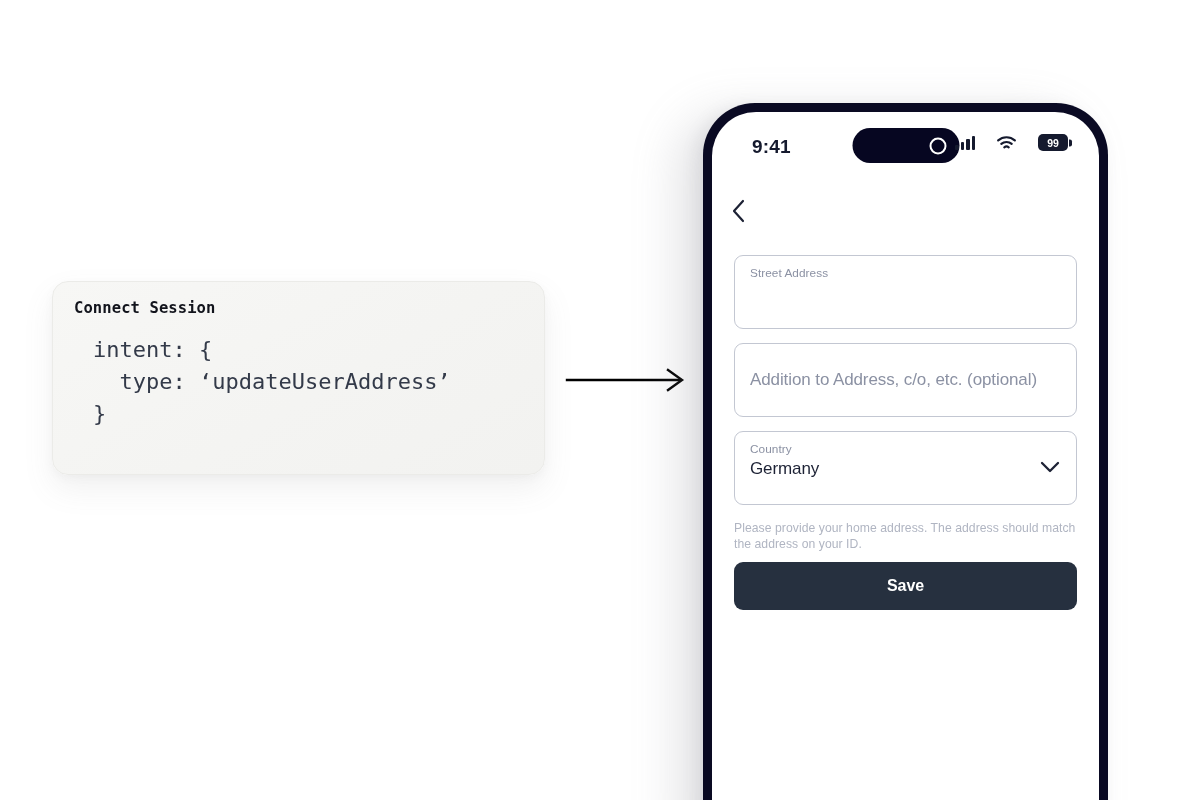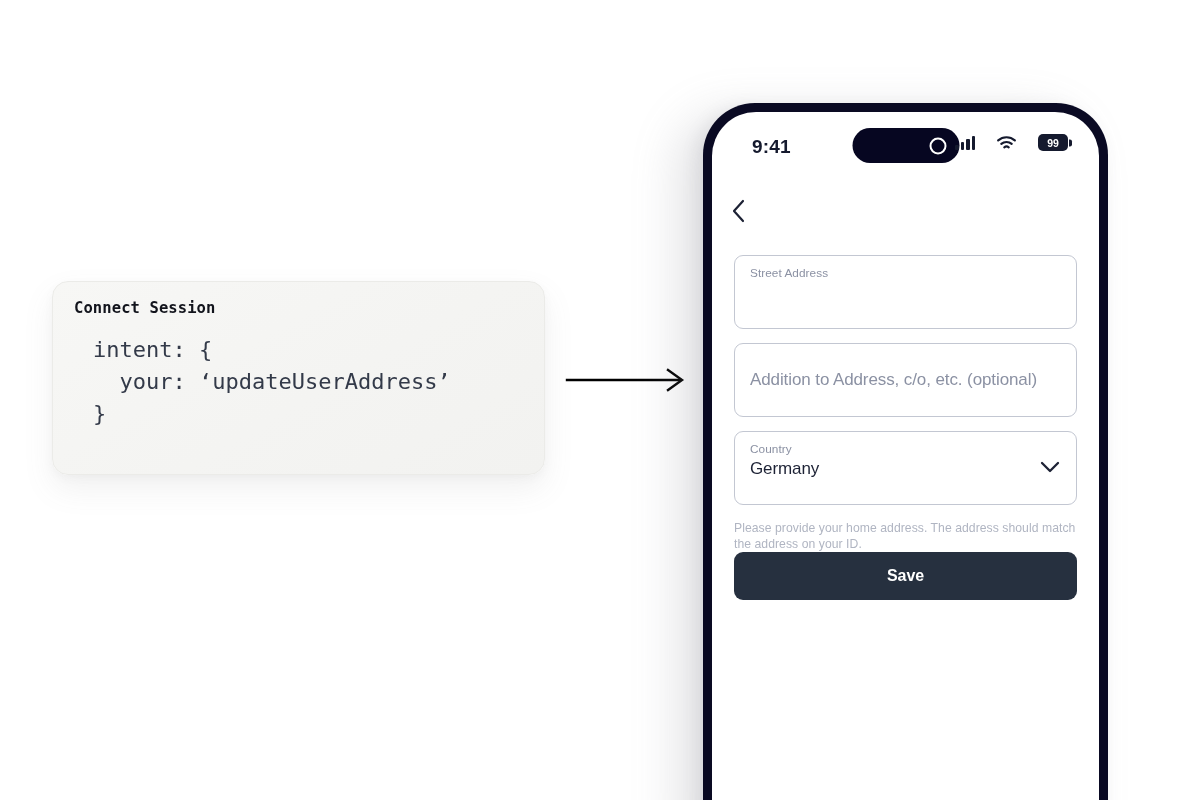--- a/index.html
+++ b/index.html
@@ -270,21 +270,21 @@
 
   .helper {
     margin-top: 15px;
     font-size: 12.2px;
     line-height: 16px;
     color: #b0b5c2;
     letter-spacing: 0.05px;
   }
 
   .save-btn {
-    margin-top: 0;
+    margin-top: 10px;
     width: 100%;
     height: 48px;
     background: #26303f;
     border: none;
     border-radius: 9px;
     color: #ffffff;
     font-family: "Liberation Sans", sans-serif;
     font-size: 16px;
     font-weight: 700;
     letter-spacing: -0.1px;
@@ -292,21 +292,21 @@
   }
 </style>
 </head>
 <body>
 
 <div id="stage">
 
   <div class="code-card">
     <div class="code-card-title">Connect Session</div>
     <div class="code-block">intent: {
-  your: ‘updateUserAddress’
+  type: ‘updateUserAddress’
 }</div>
   </div>
 
   <div class="arrow">
     <svg width="125" height="40" viewBox="0 0 125 40">
       <line x1="2" y1="20" x2="115" y2="20" stroke="#000000" stroke-width="2.4" stroke-linecap="square"></line>
       <polyline points="103,10 117,20 103,30" fill="none" stroke="#000000" stroke-width="2.4" stroke-linecap="square" stroke-linejoin="miter"></polyline>
     </svg>
   </div>
 

